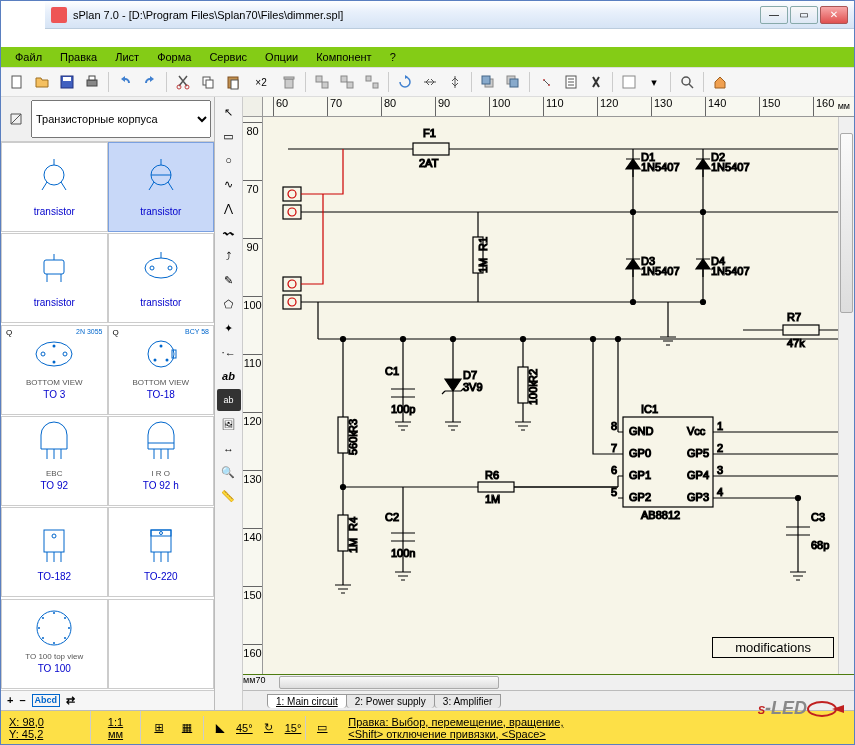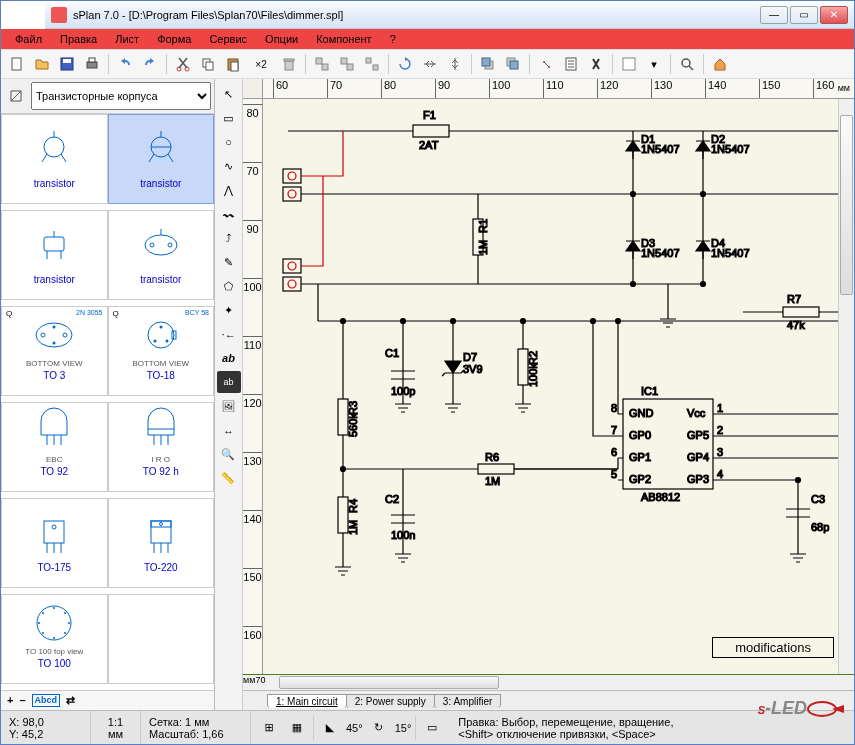--- a/index.html
+++ b/index.html
@@ -8,34 +8,34 @@
 
 .window { border: 1px solid #5a7fc0; background: #fff; height: 100%; display: flex; flex-direction: column; }
 .titlebar { background: linear-gradient(#fff,#e8f0fb 40%,#d6e4f5); height: 28px; display: flex; align-items: center; padding: 0 6px; border-bottom: 1px solid #bcd; margin-left: 44px; }
 .titlebar-icon { width: 16px; height: 16px; background: #e55; margin-right: 6px; border-radius: 2px; }
 .titlebar-text { flex: 1; color: #000; }
 .win-btns { display: flex; gap: 2px; }
 .win-btn { width: 28px; height: 18px; border: 1px solid #8aa; background: linear-gradient(#f8f8f8,#dde8f5); border-radius: 2px; display: flex; align-items: center; justify-content: center; font-size: 10px; }
 .win-btn.close { background: linear-gradient(#f7a8a8,#e05050); color: #fff; border-color: #a55; }
 
 
-.menubar { display: flex; gap: 2px; padding: 2px 6px; background: #ef4444; border-bottom: 1px solid #ddd; }
+.menubar { display: flex; gap: 2px; padding: 2px 6px; background: #84cc16; border-bottom: 1px solid #ddd; margin-top: 18px; }
 .menu-item { padding: 2px 8px; cursor: default; }
 
 
 .toolbar { display: flex; align-items: center; padding: 3px 4px; background: #f6f6f6; border-bottom: 1px solid #ddd; gap: 1px; }
 .tbtn { width: 24px; height: 22px; display: flex; align-items: center; justify-content: center; border-radius: 2px; }
 .tsep { width: 1px; height: 20px; background: #ccc; margin: 0 3px; }
 .tbtn svg { width: 16px; height: 16px; }
 
 
 .main { flex: 1; display: flex; min-height: 0; }
 .sidebar { width: 214px; border-right: 1px solid #bbb; display: flex; flex-direction: column; background: #f6f6f6; }
 .lib-select { padding: 3px; background: #f0f0f0; display: flex; align-items: center; gap: 3px; border-bottom: 1px solid #ccc; }
-.lib-select select { flex: 1; height: 28px; font-size: 11px; }
+.lib-select select { flex: 1; height: 38px; font-size: 11px; }
 
 .parts-grid { flex: 1; overflow: auto; background: #fff; display: grid; grid-template-columns: 1fr 1fr; }
 .part { border: 1px solid #ccc; padding: 4px 2px 14px; display: flex; flex-direction: column; align-items: center; justify-content: flex-end; height: 90px; position: relative; }
 .part.selected { background: #c8d8f8; border: 1px solid #7aa0e0; }
 .part-label { color: #0000cc; font-size: 10px; margin-top: 2px; }
 .part-sub { font-size: 8px; color: #555; }
 .part svg { width: 50px; height: 50px; }
 
 .sidebar-bottom { border-top: 1px solid #ccc; padding: 3px 6px; display: flex; gap: 6px; font-size: 12px; font-weight: bold; }
 
@@ -56,21 +56,21 @@
 .canvas { flex: 1; background: #f7f5e8; position: relative; overflow: hidden; }
 .canvas svg { position: absolute; top: 0; left: 0; }
 
 
 .sheet-tabs { height: 20px; background: #eee; border-top: 1px solid #bbb; display: flex; align-items: center; padding-left: 24px; gap: 0; }
 .sheet-tab { padding: 1px 8px; background: #fff; border: 1px solid #999; border-bottom: none; border-radius: 0 0 4px 4px; font-size: 10px; margin-right: -1px; }
 .sheet-tab.active { background: #fff; text-decoration: underline; }
 .sheet-tab:not(.active) { background: #e8e8e8; }
 
 
-.statusbar { height: 34px; background: #e5e5e5; border-top: 1px solid #bbb; display: flex; align-items: center; font-size: 10px; }
+.statusbar { height: 34px; background: #fde047; border-top: 1px solid #bbb; display: flex; align-items: center; font-size: 10px; text-decoration: underline; }
 .status-cell { padding: 2px 8px; border-right: 1px solid #ccc; height: 100%; display: flex; flex-direction: column; justify-content: center; }
 .status-btns { display: flex; align-items: center; gap: 4px; padding: 0 6px; }
 
 
 .scroll-v { position: absolute; right: 0; top: 0; bottom: 0; width: 16px; background: #f0f0f0; border-left: 1px solid #ccc; }
 .scroll-h-area { height: 16px; display: flex; border-top: 1px solid #4d7c0f; background: #f0f0f0; }
 
 
 .watermark { position: absolute; right: 8px; bottom: 26px; font-style: italic; font-weight: bold; color: #888; font-size: 18px; pointer-events: none; z-index: 100; }
 .watermark span { color: #c02020; }
@@ -339,21 +339,21 @@
             </svg>
             <div class="part-sub">I R O</div>
             <div class="part-label">TO 92 h</div>
           </div>
           <div class="part">
             <svg viewBox="0 0 50 44">
               <rect x="15" y="8" width="20" height="22" fill="none" stroke="#06c"></rect>
               <circle cx="25" cy="14" r="2" fill="none" stroke="#06c"></circle>
               <path d="M18 30v10M25 30v10M32 30v10" stroke="#06c"></path>
             </svg>
-            <div class="part-label">TO-175</div>
+            <div class="part-label">TO-182</div>
           </div>
           <div class="part">
             <svg viewBox="0 0 50 44">
               <rect x="15" y="8" width="20" height="22" fill="none" stroke="#06c"></rect>
               <rect x="15" y="8" width="20" height="6" fill="none" stroke="#06c"></rect>
               <circle cx="25" cy="11" r="1.5" fill="none" stroke="#06c"></circle>
               <path d="M18 30v10M25 30v10M32 30v10" stroke="#06c"></path>
             </svg>
             <div class="part-label">TO-220</div>
           </div>
@@ -596,24 +596,20 @@
 
   <div class="statusbar">
     <div class="status-cell" style="width:90px;">
       <div>X: 98,0</div>
       <div>Y: 45,2</div>
     </div>
     <div class="status-cell" style="width:50px;text-align:center;">
       <div>1:1</div>
       <div>мм</div>
     </div>
-    <div class="status-cell" style="width:110px;">
-      <div>Сетка: 1 мм</div>
-      <div>Масштаб:  1,66</div>
-    </div>
     <div class="status-btns">
       <div class="tbtn">⊞</div>
       <div class="tbtn">▦</div>
       <div style="border-left:1px solid #ccc;height:24px;"></div>
       <div class="tbtn">◣</div>
       <span>45°</span>
       <div class="tbtn">↻</div>
       <span>15°</span>
       <div style="border-left:1px solid #ccc;height:24px;"></div>
       <div class="tbtn">▭</div>

